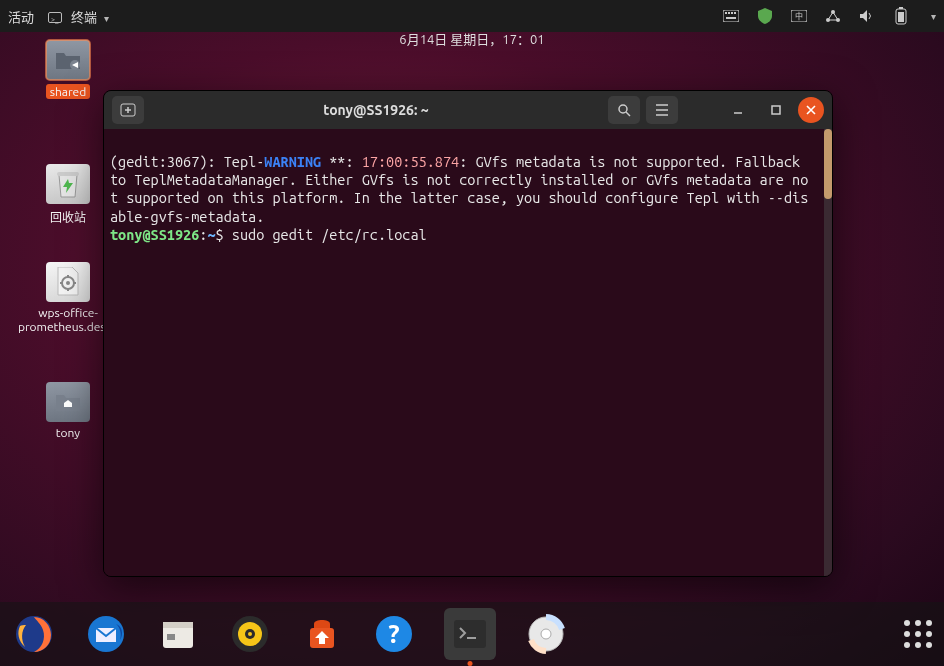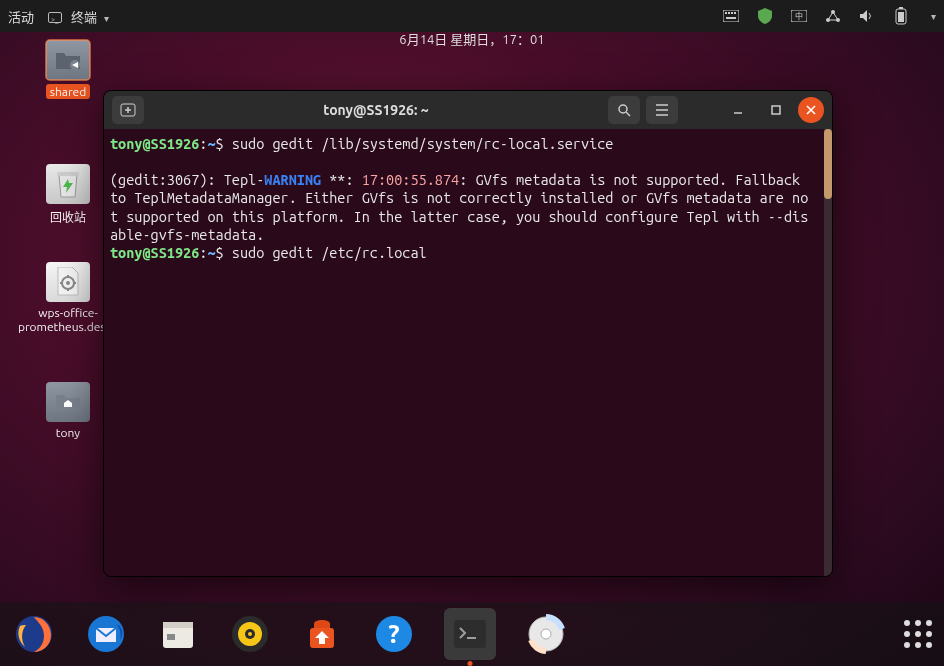--- a/index.html
+++ b/index.html
@@ -226,21 +226,20 @@
         </svg>
     </div>
     <div class="tb-btn round close">
       <svg width="10" height="10" viewBox="0 0 10 10">
           <path d="M1 1 L9 9 M9 1 L1 9" stroke="#fff" stroke-width="1.6"></path>
         </svg>
     </div>
   </div>
 
   <div class="term-body">
-    <div class="wrap"><span class="p-user">tony@SS1926</span><span class="p-sep">:</span><span class="p-path">~</span><span class="p-dollar">$ </span><span>sudo gedit /lib/systemd/system/rc-local.service</span></div>
     <div class="wrap">&nbsp;</div>
     <div class="wrap"><span>(gedit:3067): Tepl-</span><span class="warn">WARNING</span><span> **: </span><span class="ts">17:00:55.874</span><span>: GVfs metadata is not supported. Fallback to TeplMetadataManager. Either GVfs is not correctly installed or GVfs metadata are not supported on this platform. In the latter case, you should configure Tepl with --disable-gvfs-metadata.</span></div>
     <div class="wrap"><span class="p-user">tony@SS1926</span><span class="p-sep">:</span><span class="p-path">~</span><span class="p-dollar">$ </span><span>sudo gedit /etc/rc.local</span></div>
   </div>
 </div>
 
 <div class="dock">
   <div class="app" title="Firefox">
     <svg width="40" height="40" viewBox="0 0 40 40">
         <circle cx="20" cy="20" r="18" fill="#1e3a8a"></circle>

